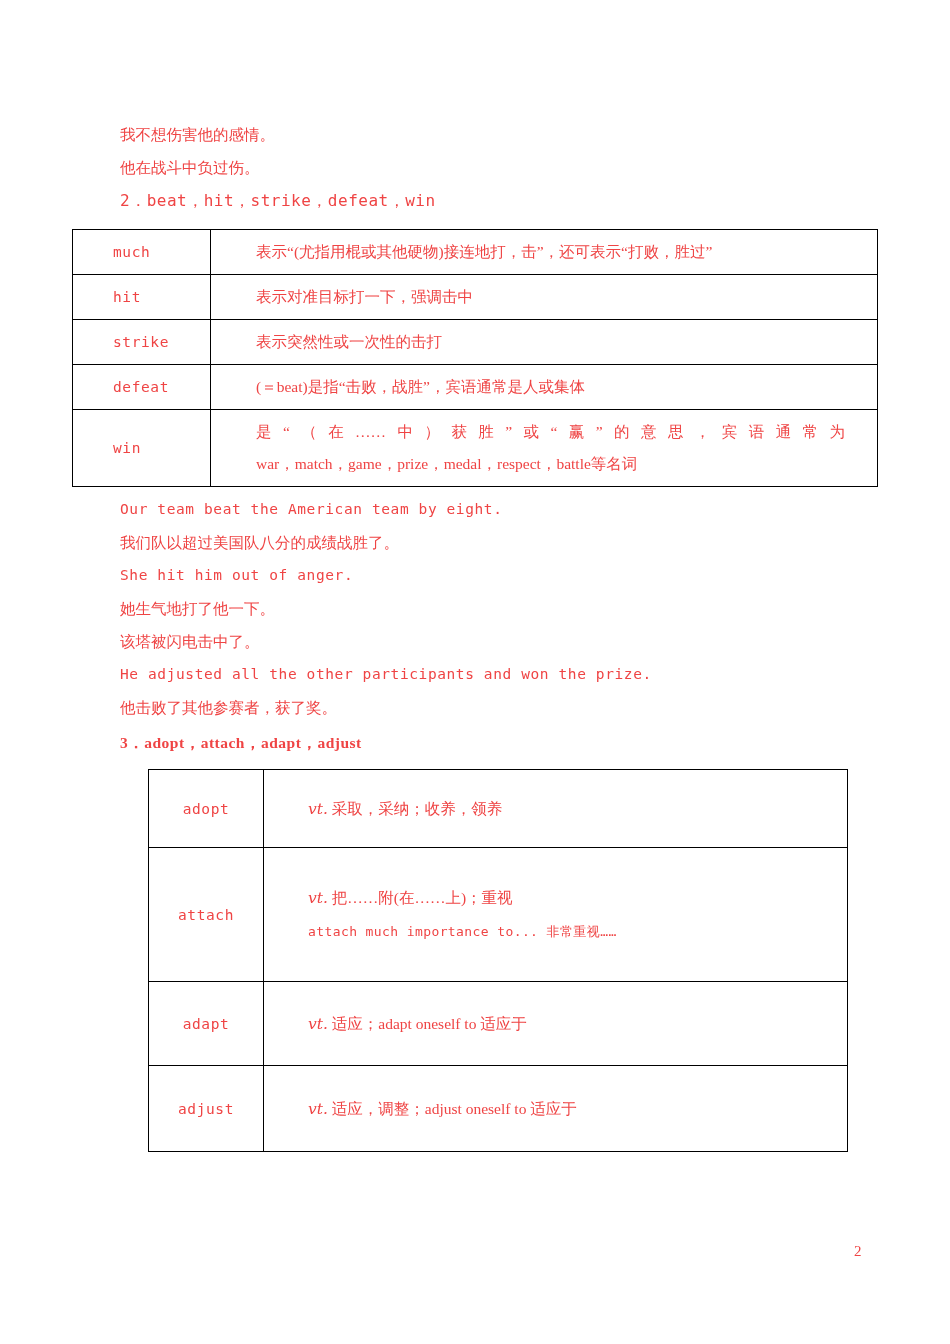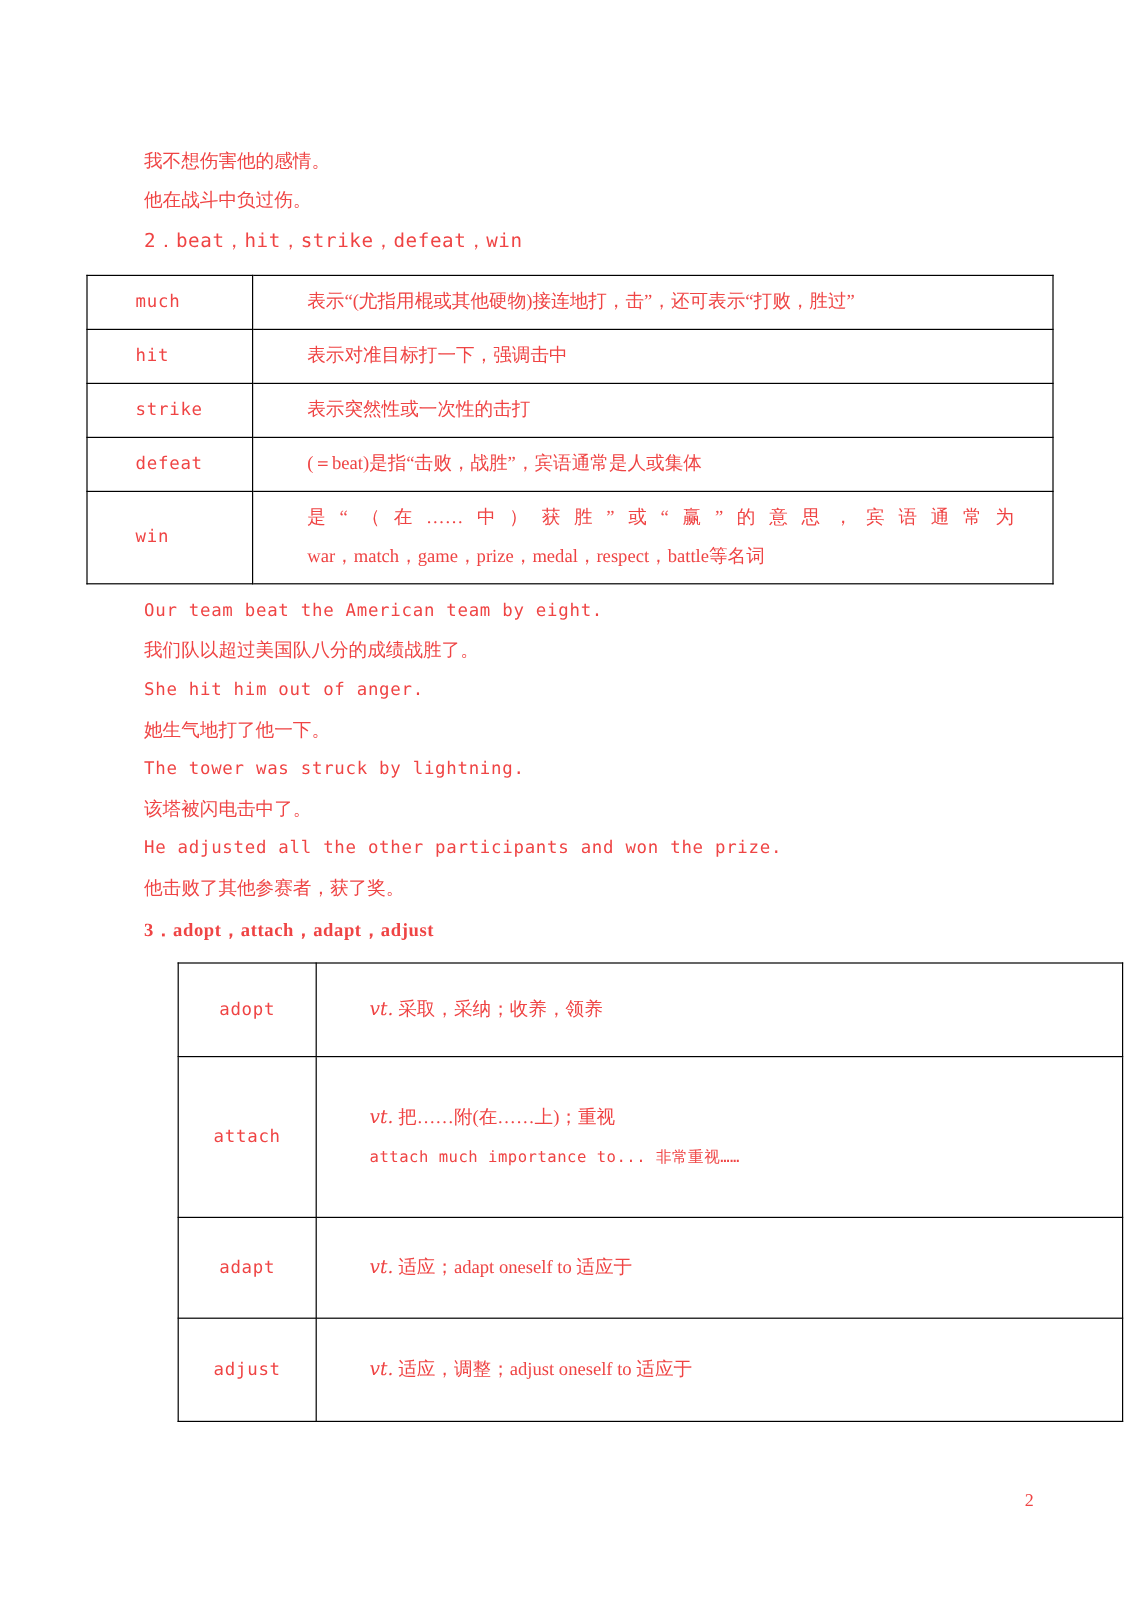--- a/index.html
+++ b/index.html
@@ -33,21 +33,21 @@
   .t1 .def {
     padding: 6px 32px 6px 45px;
     font-family: "Liberation Serif", "DejaVu Serif", serif; font-size: 15.5px;
     line-height: 32px;
   }
   .t1 tr { height: 41px; }
   .t1 tr.tall { height: 74px; }
   .just-line { text-align: justify; text-align-last: justify; }
 
   
-  .t2 { width: 788px; margin-left: 76px; margin-top: 10px; }
+  .t2 { width: 700px; margin-left: 76px; margin-top: 10px; }
   .t2 .term {
     width: 115px; text-align: center;
     font-family: "DejaVu Sans Mono", monospace; font-size: 14.5px; letter-spacing: 0.6px;
   }
   .t2 .def {
     padding: 8px 16px 8px 44px;
     font-family: "Liberation Serif", "DejaVu Serif", serif; font-size: 15.5px;
     line-height: 33px;
   }
   .t2 .def i { font-family: "DejaVu Serif", serif; font-style: italic; }
@@ -107,21 +107,20 @@
       </td>
     </tr>
   </tbody>
     </table>
 
   <div class="examples">
     <p class="line en">Our team beat the American team by eight.</p>
     <p class="line zh">我们队以超过美国队八分的成绩战胜了。</p>
     <p class="line en">She hit him out of anger.</p>
     <p class="line zh">她生气地打了他一下。</p>
-    <p class="line en">The tower was struck by lightning.</p>
     <p class="line zh">该塔被闪电击中了。</p>
     <p class="line en">He adjusted all the other participants and won the prize.</p>
     <p class="line zh">他击败了其他参赛者，获了奖。</p>
   </div>
 
   <p class="line heading bold gap-s">3．adopt，attach，adapt，adjust</p>
 
   <table class="t2">
     <tbody>
         <tr class="r-adopt">

